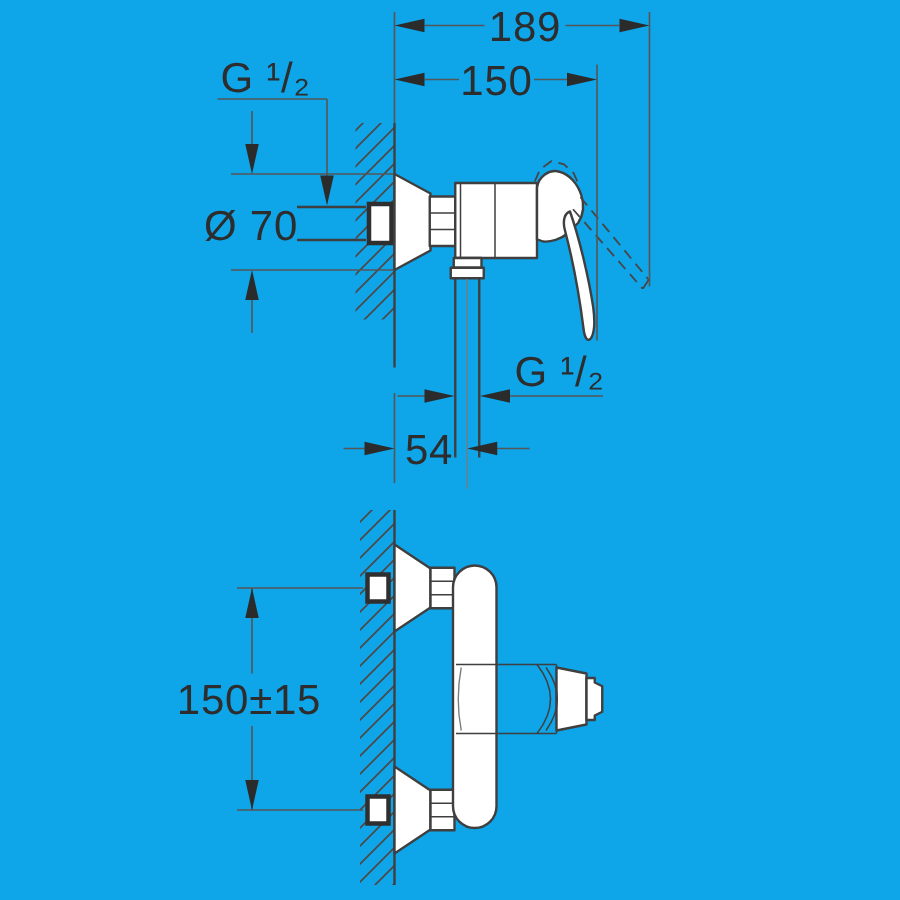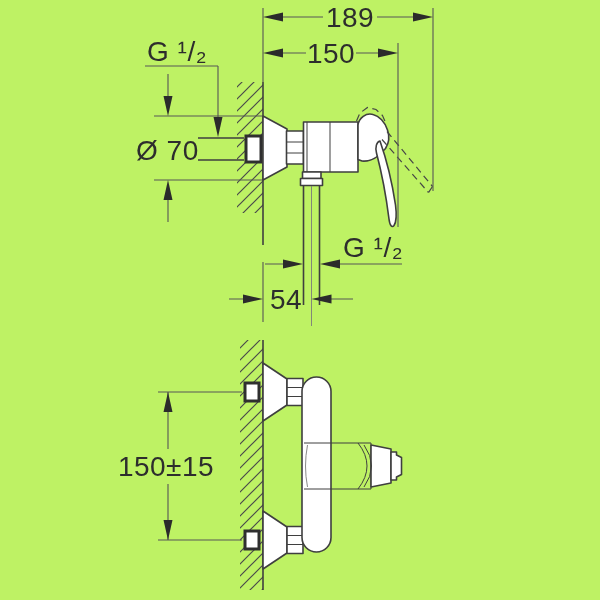--- a/index.html
+++ b/index.html
@@ -1,16 +1,16 @@
 <!DOCTYPE html>
 <html><head>
 <meta charset="utf-8">
 <style>
   html,body{margin:0;padding:0;background:#fff;}
-  .canvas{width:600px;height:600px;background:#bef264;position:relative;overflow:hidden;}
+  .canvas{width:600px;height:600px;background:#0ea5e9;position:relative;overflow:hidden;}
   svg{display:block;}
   .o   {stroke:#3f3f3f;stroke-width:1.6;fill:none;stroke-linejoin:round;}
   .ow  {stroke:#3f3f3f;stroke-width:1.6;fill:#ffffff;stroke-linejoin:round;}
   .t   {stroke:#3f3f3f;stroke-width:1;fill:none;}
   .d   {stroke:#565656;stroke-width:1.1;fill:none;}
   .cl  {stroke:#7a7a7a;stroke-width:0.9;fill:none;}
   .dash{stroke:#464646;stroke-width:1.2;fill:none;stroke-dasharray:7 4.5;}
   .ar  {fill:#2b2b2b;stroke:none;}
   .sq  {stroke:#2f2f2f;stroke-width:3;fill:#ffffff;}
   text {font-family:"Liberation Sans", sans-serif;font-size:28px;fill:#2d2d2d;letter-spacing:0.5px;}

